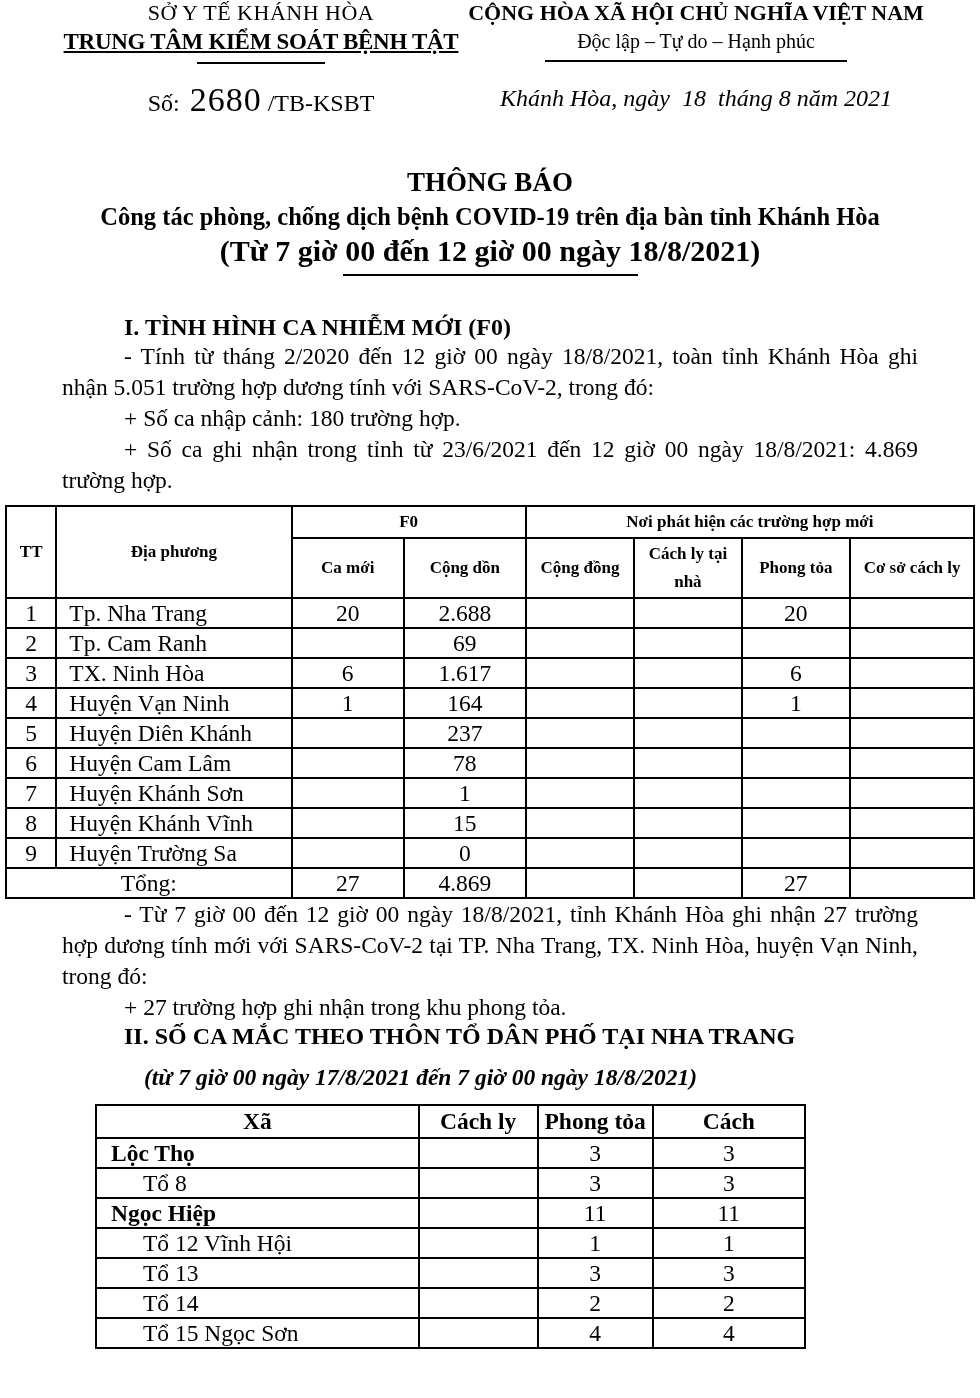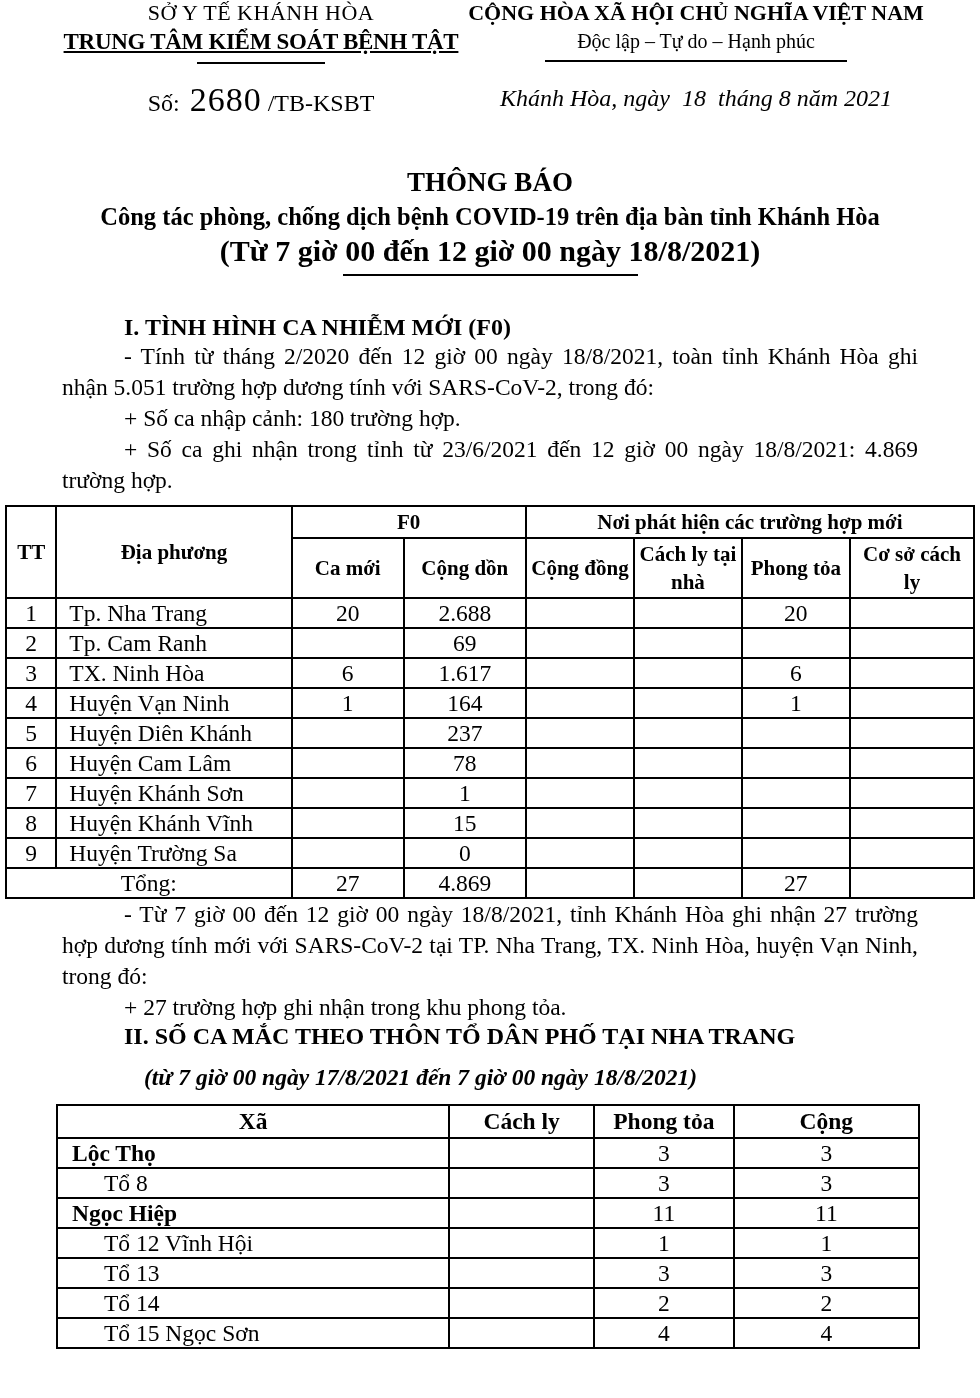--- a/index.html
+++ b/index.html
@@ -37,25 +37,25 @@
   .sec-head { font-weight: bold; font-size: 24px; margin: 0; padding: 0 62px; text-indent: 62px; }
   .sec-head.first { margin-top: 38px; }
   p.para { margin: 0; padding: 0 62px; text-indent: 62px; text-align: justify; line-height: 31px; }
   p.para.tight { text-align: left; }
   .sec2-sub { font-weight: bold; font-style: italic; font-size: 23.5px; margin: 12px; padding: 0 62px; text-indent: 70px; line-height: 30px; }
 
   
   table { border-collapse: collapse; table-layout: fixed; }
   td, th { border: 2px solid #000; overflow: hidden; }
   .t1 { width: 970px; margin: 9px auto 0; }
-  .t1 th { font-size: 21px; font-weight: bold; padding: 1px 2px; line-height: 28px; }
+  .t1 th { font-size: 17px; font-weight: bold; padding: 1px 2px; line-height: 28px; }
   .t1 td { font-size: 23.5px; height: 30px; text-align: center; padding: 0 2px; line-height: 28px; }
   .t1 td.place { text-align: left; padding-left: 12px; }
   .t1 .total td { font-weight: normal; }
-  .t2 { width: 864px; margin: 5px 0 0 56px; border-radius: 7px; }
+  .t2 { width: 711px; margin: 5px 0 0 95px; border-radius: 7px; }
   .t2 th { font-size: 23.5px; font-weight: bold; padding: 1px 4px; line-height: 29px; }
   .t2 td { font-size: 23.5px; height: 30px; text-align: center; padding: 0 2px; line-height: 28px; }
   .t2 td.name { text-align: left; padding-left: 14px; }
   .t2 tr.bold td.name { font-weight: bold; }
   .t2 tr.indent td.name { padding-left: 46px; }
 </style>
 </head>
 <body>
 
 <div class="page">
@@ -242,21 +242,21 @@
         <col style="width:45.5%">
           <col style="width:16.8%">
           <col style="width:16.2%">
           <col style="width:21.5%">
       </colgroup>
       <thead>
         <tr>
           <th>Xã</th>
           <th>Cách ly</th>
           <th>Phong tỏa</th>
-          <th>Cộng</th>
+          <th>Cách</th>
         </tr>
       </thead>
       <tbody>
 
           <tr class="bold">
             <td class="name">Lộc Thọ</td>
             <td></td>
             <td>3</td>
             <td>3</td>
           </tr>

